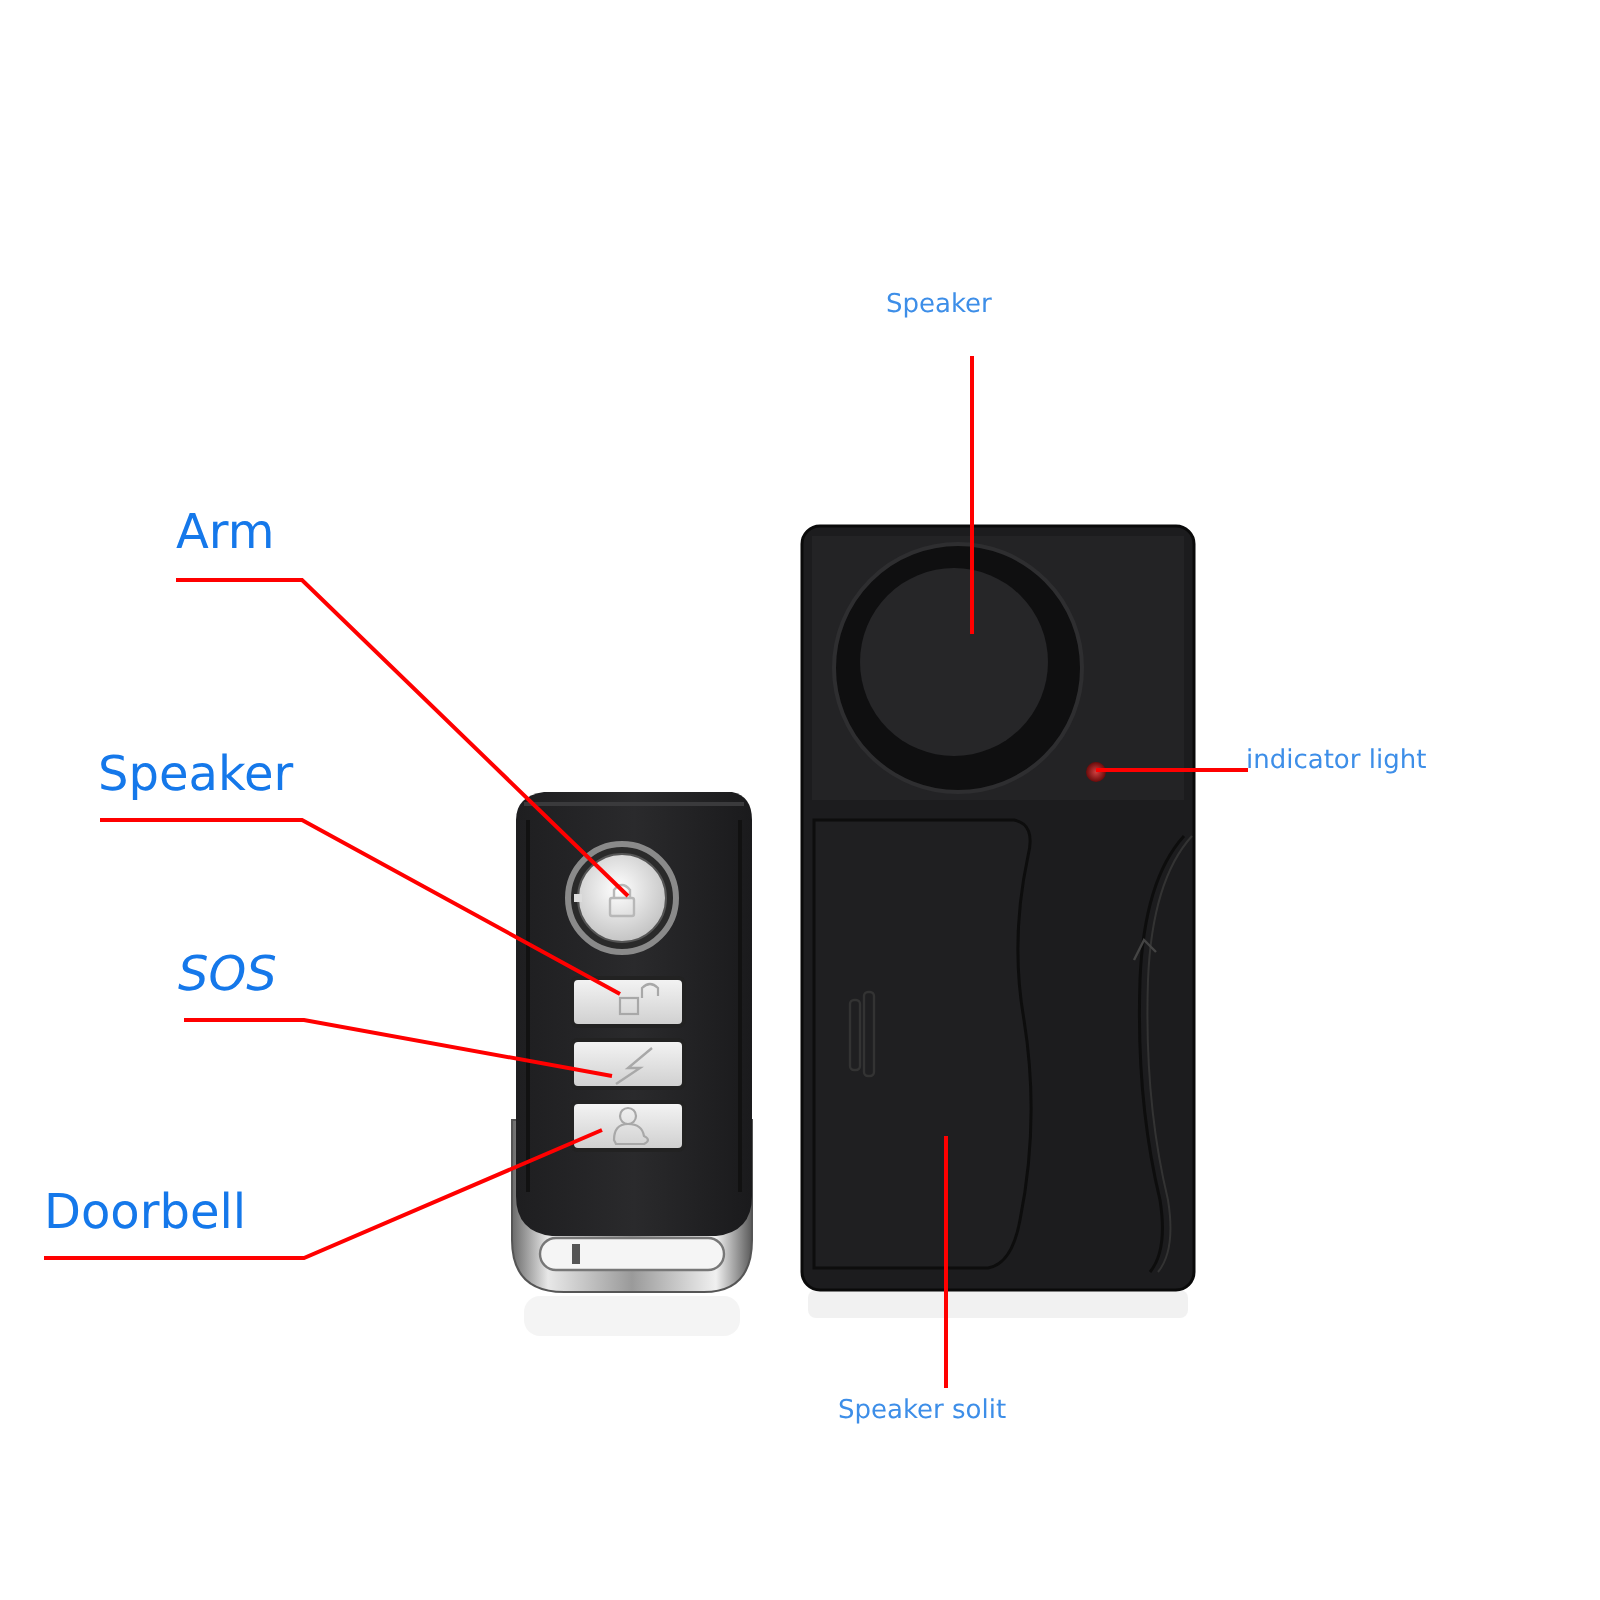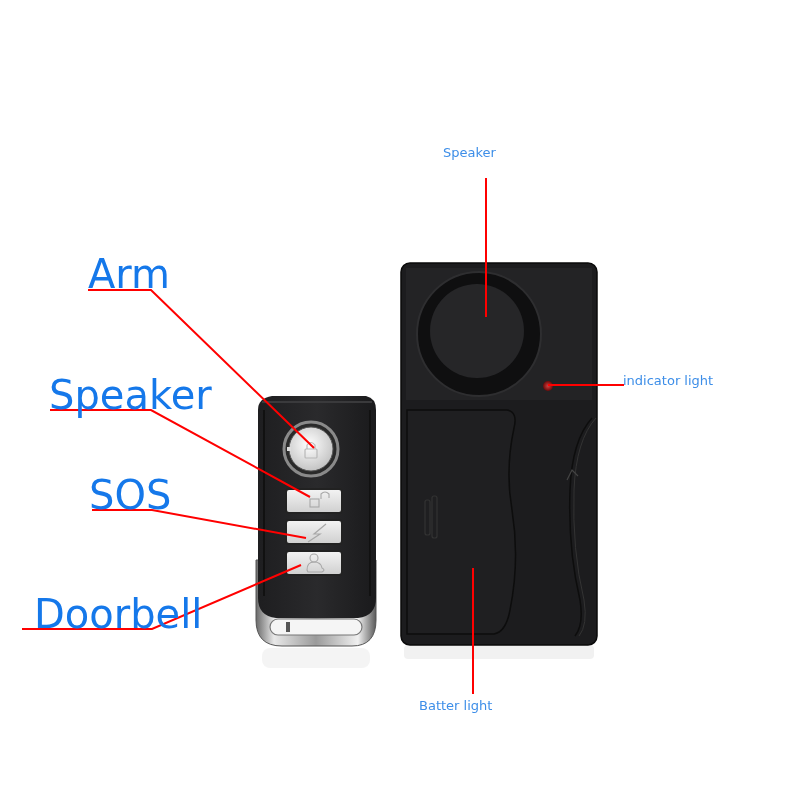--- a/index.html
+++ b/index.html
@@ -1,18 +1,18 @@
 <!DOCTYPE html>
 <html><head>
   <meta charset="utf-8">
   <style>
     html, body { margin: 0; padding: 0; background: #ffffff; }
     body { width: 800px; height: 800px; position: relative; overflow: hidden; font-family: "DejaVu Sans", sans-serif; }
     .label { position: absolute; color: #1a73e8; white-space: nowrap; line-height: 1; }
-    .label.big { font-size: 40px; color: #1578ea; }
+    .label.big { font-size: 24px; color: #1578ea; }
     .label.small { font-size: 13px; color: #3d8ee8; }
     svg.art { position: absolute; left: 0; top: 0; }
   </style>
 </head>
 <body>
 
 <svg class="art" width="800" height="800" viewBox="0 0 800 800">
   <defs>
     <linearGradient id="chrome" x1="0" y1="0" x2="1" y2="0">
       <stop offset="0" stop-color="#6a6a6a"></stop>
@@ -127,18 +127,18 @@
     <line x1="486" y1="178" x2="486" y2="317"></line>
 
     <line x1="548" y1="385" x2="624" y2="385"></line>
 
     <line x1="473" y1="568" x2="473" y2="694"></line>
   </g>
 </svg>
 
 <div class="label big" style="left:88px; top:254px;">Arm</div>
 <div class="label big" style="left:49px; top:375px;">Speaker</div>
-<div class="label big" style="left:89px; top:475px;">SOS</div>
-<div class="label big" style="left:22px; top:594px;margin-left:12px;">Doorbell</div>
+<div class="label big" style="left:89px; top:475px;font-style:italic;">SOS</div>
+<div class="label big" style="left:22px; top:594px;">Doorbell</div>
 
 <div class="label small" style="left:443px; top:146px;">Speaker</div>
 <div class="label small" style="left:623px; top:374px;text-align:right;">indicator light</div>
-<div class="label small" style="left:419px; top:699px;">Batter light</div>
+<div class="label small" style="left:419px; top:699px;">Speaker solit</div>
 
 </body></html>

